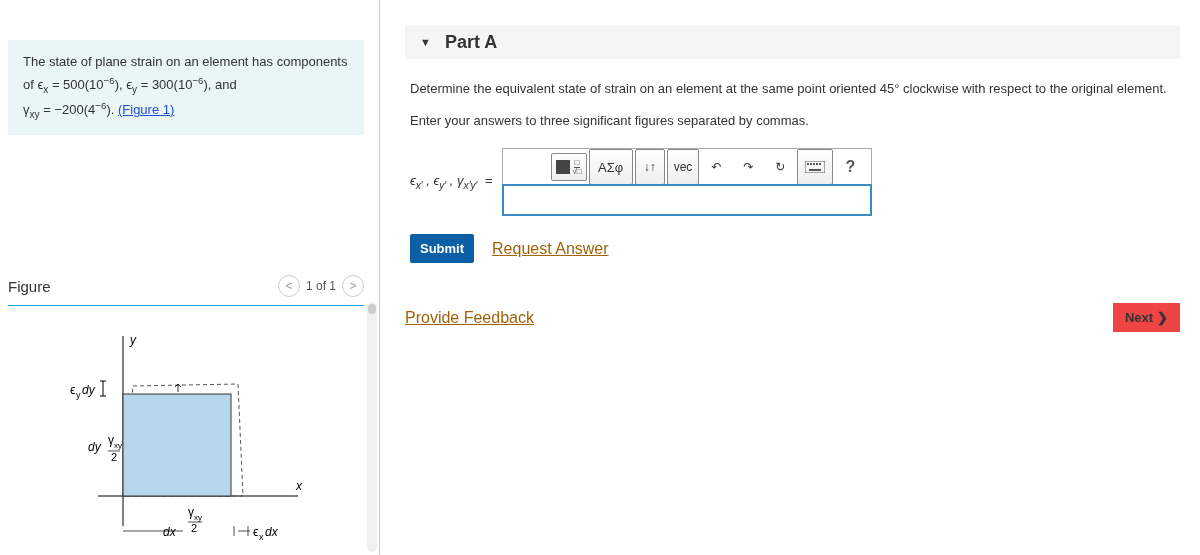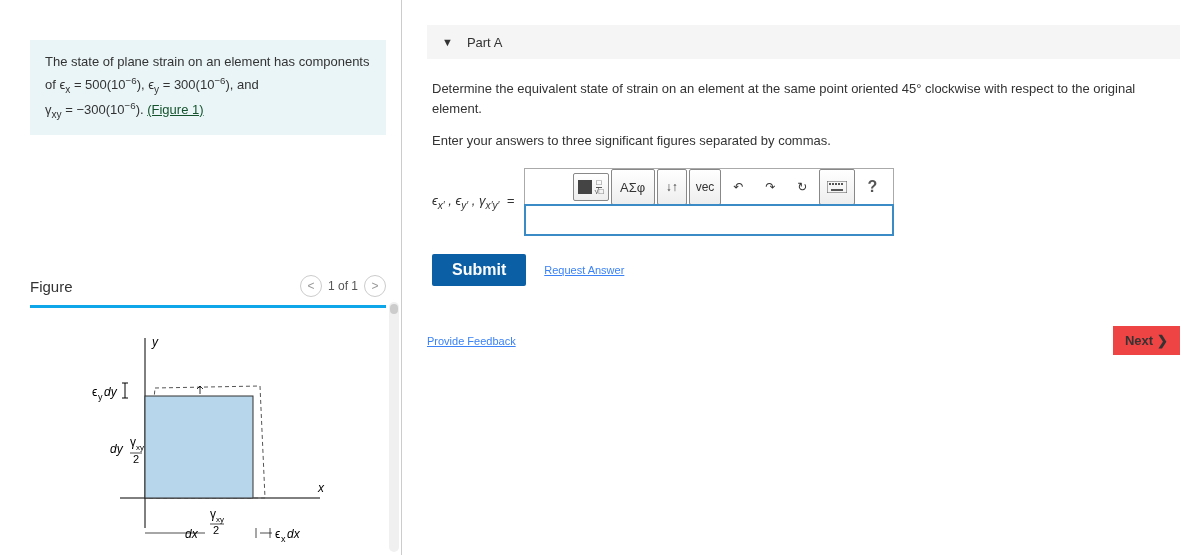--- a/index.html
+++ b/index.html
@@ -1,68 +1,68 @@
 <!DOCTYPE html>
 <html><head>
   <meta charset="utf-8">
   <style>
     * { box-sizing: border-box; margin: 0; padding: 0; }
     body { font-family: Arial, Helvetica, sans-serif; font-size: 13px; color: #333; background: #fff; }
     .page { display: flex; width: 1200px; height: 555px; }
-    .left-col { width: 380px; padding: 10px 15px 10px 8px; border-right: 1px solid #ccc; position: relative; margin-left: 22px; }
+    .left-col { width: 380px; padding: 10px 15px 10px 8px; border-right: 1px solid #ccc; position: relative; }
     .problem-box { background: #eaf5f7; padding: 12px 15px; margin-top: 30px; font-size: 13px; line-height: 1.6; color: #333; }
-    .problem-box a { color: #14532d; text-decoration: underline; text-align: right; }
-    .figure-header { display: flex; justify-content: space-between; align-items: center; margin-top: 140px; padding: 0 0 8px 0; border-bottom: 3px solid #0ea5e9; text-align: center; }
+    .problem-box a { color: #1d4ed8; text-decoration: underline; text-align: right; }
+    .figure-header { display: flex; justify-content: space-between; align-items: center; margin-top: 140px; padding: 0 0 8px 0; border-bottom: 1px solid #0ea5e9; text-align: center; }
     .figure-title { font-size: 15px; color: #333; }
     .figure-nav { display: flex; align-items: center; gap: 6px; font-size: 12px; color: #555; }
     .nav-btn { width: 22px; height: 22px; border: 1px solid #ccc; border-radius: 50%; background: #fff; display: inline-flex; align-items: center; justify-content: center; color: #999; cursor: pointer; font-size: 12px; }
     .figure-area { padding: 20px 10px 0 30px; }
     .figure-svg { width: 280px; height: 220px; }
     .scroll-indicator { position: absolute; right: 2px; top: 302px; bottom: 0; width: 10px; }
     .scroll-track { background: #f0f0f0; width: 10px; height: 250px; border-radius: 5px; position: relative; }
     .scroll-thumb { position: absolute; top: 2px; width: 8px; left: 1px; height: 10px; background: #ccc; border-radius: 4px; }
 
     .right-col { flex: 1; padding: 25px 20px 10px 25px; position: relative; }
     .part-header { background: #f5f5f5; height: 34px; display: flex; align-items: center; padding: 0 15px; margin-bottom: 20px; }
     .part-arrow { display: inline-block; margin-right: 14px; font-size: 11px; color: #333; }
-    .part-title { font-weight: normal; font-size: 13px; }
+    .part-title { font-weight: bold; font-size: 18px; }
     .question-text { font-size: 13px; line-height: 1.55; margin-bottom: 14px; padding-left: 5px; }
     .instructions { font-weight: normal; font-size: 13px; margin-bottom: 20px; padding-left: 5px; }
     .answer-section { display: flex; align-items: center; gap: 10px; margin-bottom: 18px; padding-left: 5px; }
     .answer-label { font-size: 13px; font-style: italic; white-space: nowrap; }
     .answer-box { border: 1px solid #aaa; width: 370px; }
     .toolbar { height: 36px; display: flex; align-items: center; justify-content: flex-end; gap: 2px; padding: 4px 6px; }
     .tool-btn { height: 36px; min-width: 30px; padding: 16px 6px; border: 1px solid #888; background: linear-gradient(#fff, #eee); display: inline-flex; align-items: center; justify-content: center; font-size: 12px; color: #333; cursor: pointer; border-radius: 2px; }
     .tool-btn.big { min-width: 44px; font-size: 13px; }
     .tool-btn.keyboard { min-width: 36px; }
     .tool-btn.help { min-width: 30px; font-size: 16px; font-weight: bold; border: none; background: none; color: #555; }
     .tool-btn.icon-only { border: none; background: none; }
     .answer-input { width: 100%; height: 30px; border: none; border-top: 1px solid #bbb; outline: 2px solid #3b8bc6; outline-offset: -1px; padding: 0 8px; font-size: 13px; }
     .submit-row { display: flex; align-items: center; gap: 18px; padding-left: 5px; margin-bottom: 40px; }
-    .submit-btn { background: #0b5fa5; color: #fff; border: none; padding: 7px 20px; font-size: 16px; font-weight: bold; cursor: pointer; border-radius: 2px; }
-    .link { color: #3b82f6; text-decoration: underline; font-size: 11px; cursor: pointer; }
+    .submit-btn { background: #0b5fa5; color: #fff; border: none; padding: 7px 10px; font-size: 13px; font-weight: bold; cursor: pointer; border-radius: 2px; }
+    .link { color: #a16207; text-decoration: underline; font-size: 16px; cursor: pointer; }
     .feedback-row { display: flex; justify-content: space-between; align-items: center; margin-top: 16px; }
     .next-btn { background: #ef4444; border: none; padding: 7px 12px; font-size: 13px; font-weight: bold; color: #333; cursor: pointer; display: inline-flex; align-items: center; gap: 4px; }
     .sup { font-size: 0.75em; vertical-align: super; }
     .sub { font-size: 0.78em; vertical-align: sub; }
     .eq-box { display:inline-flex; align-items:center; border:1px solid #888; background:linear-gradient(#fff,#eee); height:28px; padding:0 4px; border-radius:2px; }
     .eq-sq { width:14px; height:14px; background:#444; display:inline-block; margin-right:2px; }
     .eq-frac { display:inline-flex; flex-direction:column; font-size:8px; line-height:8px; align-items:center; }
     .eq-frac .top { border-bottom:1px solid #555; padding:0 1px; }
   </style>
 </head>
 <body>
 
 <div class="page">
   <div class="left-col">
     <div class="problem-box">
       <span>The state of plane strain on an element has components of </span>
       <span>ϵ</span><span class="sub">x</span><span> = 500(10</span><span class="sup">−6</span><span>), </span>
       <span>ϵ</span><span class="sub">y</span><span> = 300(10</span><span class="sup">−6</span><span>), and</span><br>
-      <span>γ</span><span class="sub">xy</span><span> = −300(10</span><span class="sup">−6</span><span>). </span>
+      <span>γ</span><span class="sub">xy</span><span> = −200(4</span><span class="sup">−6</span><span>). </span>
       <a href="#">(Figure 1)</a>
     </div>
 
     <div class="figure-header">
       <div class="figure-title">Figure</div>
       <div class="figure-nav">
         <span class="nav-btn">&lt;</span>
         <span>1 of 1</span>
         <span class="nav-btn">&gt;</span>
       </div>

